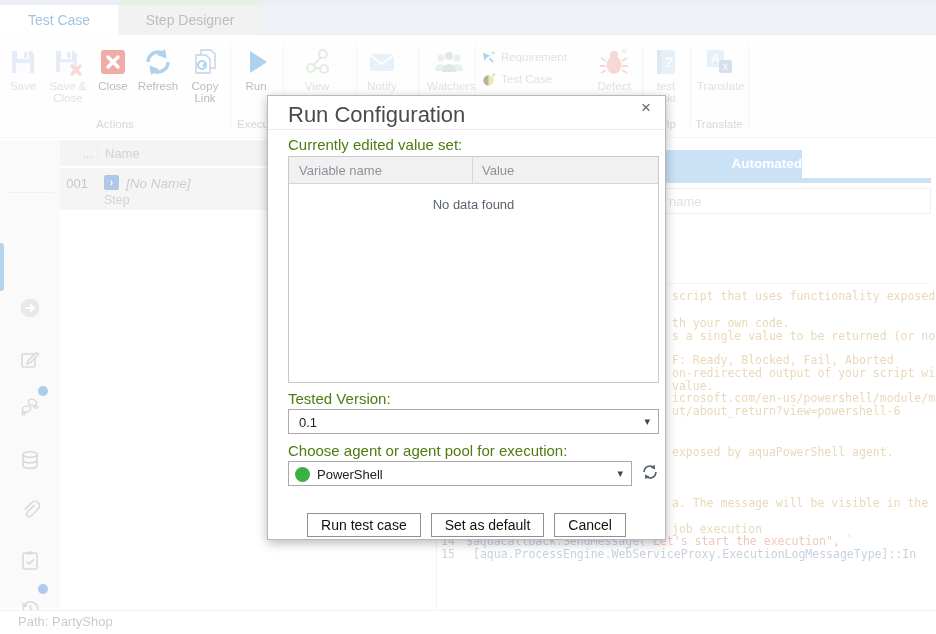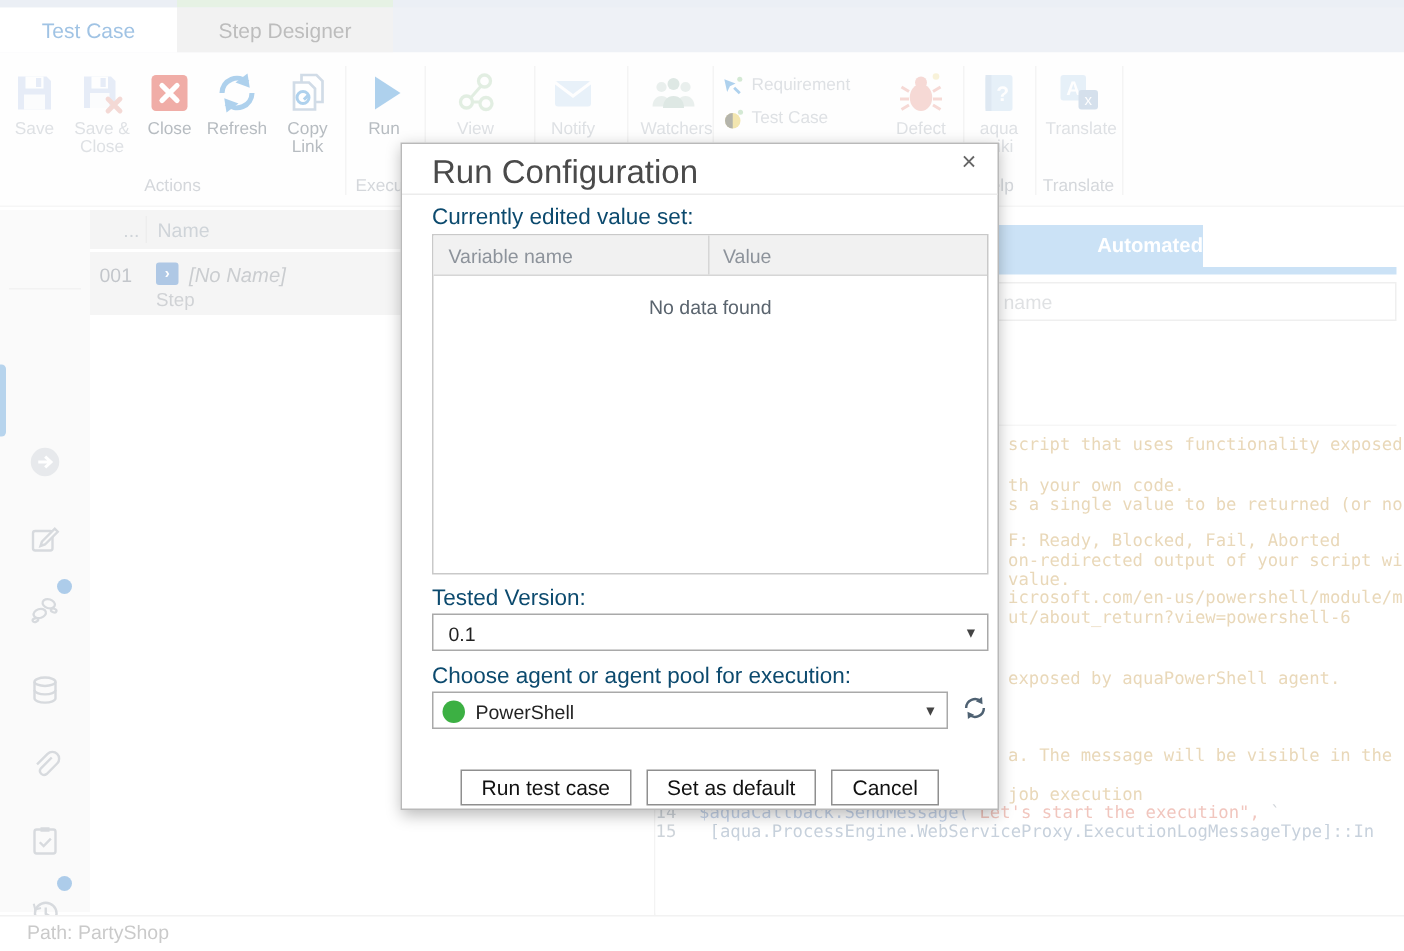--- a/index.html
+++ b/index.html
@@ -44,34 +44,34 @@
   .rp-border{position:absolute;left:436px;top:140px;width:1px;height:470px;background:#e4e4e4}
   .rp-tab{position:absolute;left:640px;top:150px;width:162px;height:28px;background:#8cbfeb;color:#fff;
           font-size:13.5px;font-weight:bold;text-align:right;line-height:28px}
   .rp-strip{position:absolute;left:437px;top:178px;width:494px;height:5px;background:#8cbfeb}
   .rp-input{position:absolute;left:444px;top:188px;width:487px;height:26px;background:#fff;border:1px solid #dcdcdc;box-sizing:border-box}
   .rp-input .ph{position:absolute;left:224px;top:5px;font-size:13px;color:#b9bdc2}
   .code{position:absolute;left:437px;top:283px;width:494px;height:325px;background:#fff;border-top:1px solid #ececec;
         font-family:"DejaVu Sans Mono","Liberation Mono",monospace;font-size:11.5px;white-space:pre}
   .cf{position:absolute;left:235px}
   .cline{position:absolute;left:29px}
-  .cnum{position:absolute;left:0;width:22px;text-align:left;color:#93a0ad}
+  .cnum{position:absolute;left:0;width:22px;text-align:center;color:#93a0ad}
   .c-com{color:#cfa964}.c-var{color:#7f9fd0}.c-str{color:#e08070}.c-typ{color:#8399b2}.c-op{color:#9aa4ae}
   
   .statusbar{position:absolute;left:0;top:610px;width:936px;height:24px;background:#fff;border-top:1px solid #e2e2e2}
   .statusbar span{position:absolute;left:18px;top:3px;font-size:13px;color:#8a8a8a}
   
   .dim{position:absolute;inset:0;background:rgba(255,255,255,0.55);z-index:2}
   
   .dialog{position:absolute;left:267px;top:95px;width:399px;height:445px;background:#fff;z-index:3;
           border:1px solid #b9b9b9;box-sizing:border-box;box-shadow:0 3px 10px rgba(0,0,0,.28)}
   .dlg-title{position:absolute;left:20px;top:6px;font-size:22px;color:#4a4a4a}
   .dlg-close{position:absolute;right:8px;top:2px;width:22px;height:24px;text-align:center;font-size:17px;color:#666;cursor:pointer}
   .dlg-sep{position:absolute;left:0;top:33px;width:100%;height:1px;background:#ececec}
-  .dlg-lbl{position:absolute;left:20px;font-size:15px;color:#0c4a6e}
+  .dlg-lbl{position:absolute;left:20px;font-size:15px;color:#4d7c0f}
   .dlg-table{position:absolute;left:20px;top:60px;width:371px;height:227px;border:1px solid #c9c9c9;box-sizing:border-box}
   .dt-head{position:relative;height:26px;background:#f1f1f1;border-bottom:1px solid #d6d6d6;font-size:13px;color:#8d939b}
   .dt-h1{position:absolute;left:10px;top:6px}
   .dt-h2{position:absolute;left:193px;top:6px}
   .dt-cdiv{position:absolute;left:183px;top:0;width:1px;height:26px;background:#d6d6d6}
   .dt-empty{text-align:center;margin-top:13px;font-size:13px;color:#5a646e}
   .dd{position:absolute;left:20px;height:25px;background:#fff;border:1px solid #a9a9a9;box-sizing:border-box;font-size:13px;color:#222}
   .dd .val{position:absolute;left:10px;top:5px}
   .dd .caret{position:absolute;right:8px;top:5px;font-size:11px;color:#444}
   .dd1{top:313px;width:371px}
@@ -208,21 +208,21 @@
       </svg>
       <div class="rlb"><span>Defect</span><br><span></span></div>
     </div>
     <div class="rsep" style="left:642px"></div>
     <div class="rb dis" style="left:644px">
       <svg class="ric" viewBox="0 0 32 32">
         <rect x="7" y="4" width="18" height="24" rx="2" fill="#9ec4e8"></rect>
           <rect x="7" y="4" width="4" height="24" fill="#7fa8d0"></rect>
         <text x="18.5" y="21" font-size="14" fill="#fff" text-anchor="middle" font-weight="bold" font-family="Liberation Sans,sans-serif">?</text>
       </svg>
-      <div class="rlb"><span>aqua</span><br><span>wiki</span></div>
+      <div class="rlb"><span>test</span><br><span>wiki</span></div>
     </div>
     <div class="rsep" style="left:690px"></div>
     <div class="rb dis" style="left:697px">
       <svg class="ric" viewBox="0 0 32 32">
         <rect x="4" y="4" width="17" height="17" rx="2" fill="#9ec4e8"></rect>
         <text x="12.5" y="17" font-size="13" fill="#fff" text-anchor="middle" font-weight="bold" font-family="Liberation Sans,sans-serif">A</text>
         <rect x="16" y="14" width="13" height="13" rx="2" fill="#5b87b8"></rect>
         <text x="22.5" y="24" font-size="10" fill="#fff" text-anchor="middle" font-family="Liberation Sans,sans-serif">x</text>
       </svg>
       <div class="rlb"><span>Translate</span><br><span></span></div>

